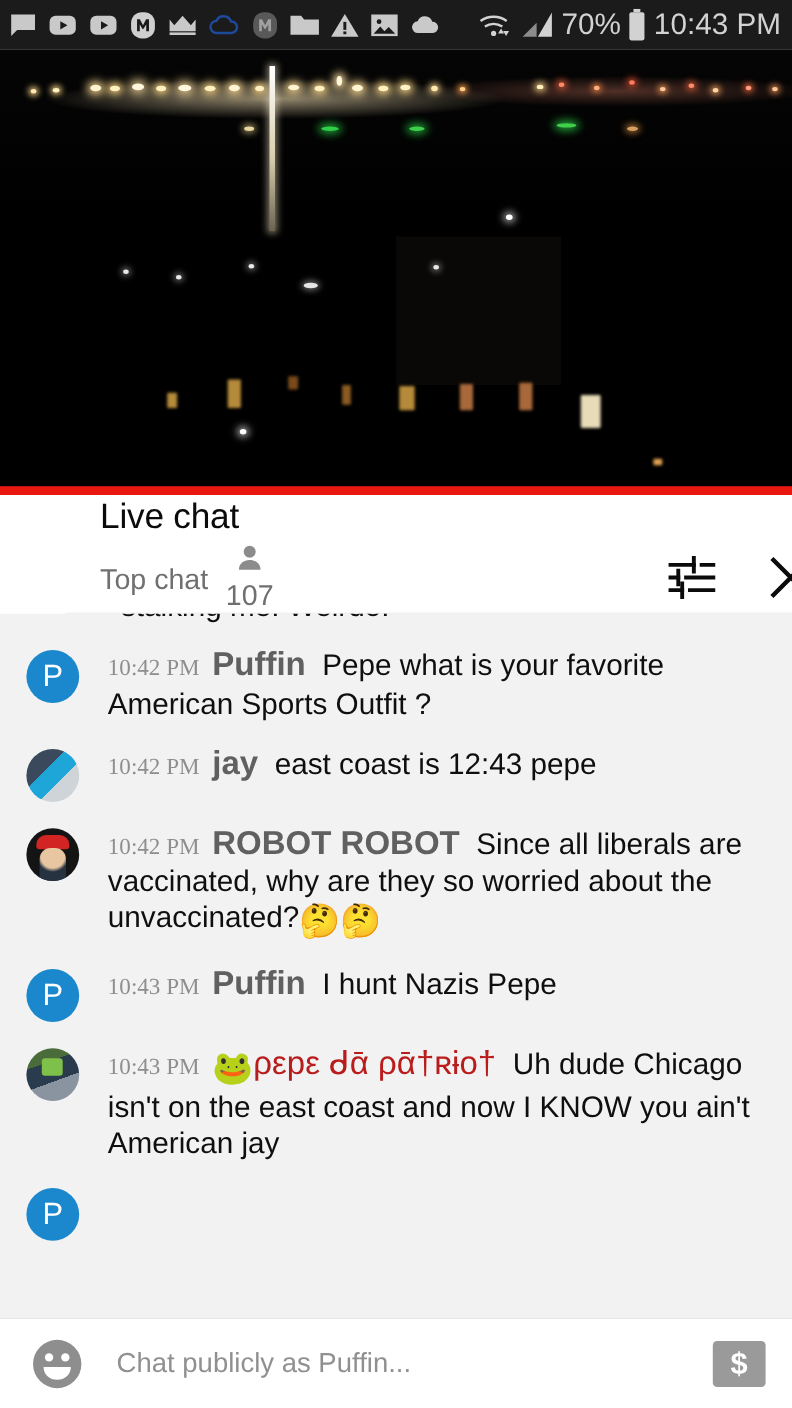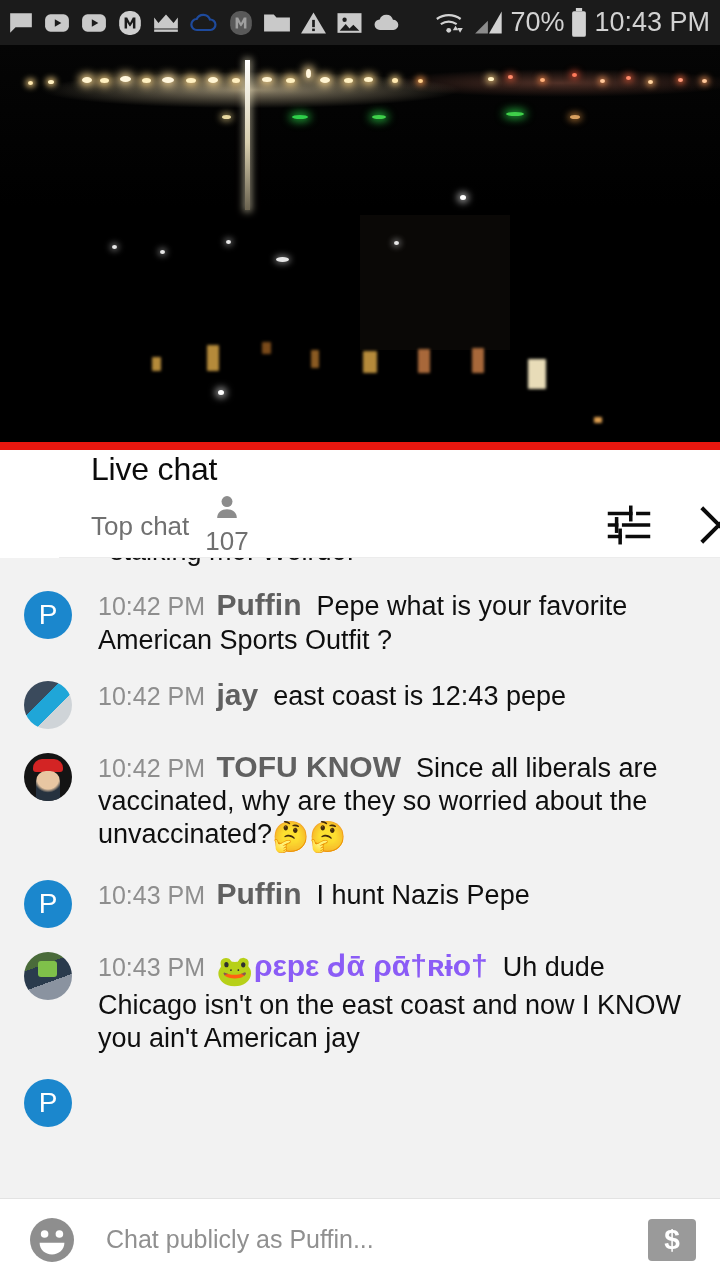--- a/index.html
+++ b/index.html
@@ -97,23 +97,23 @@
   }
   .av.img3{ background:linear-gradient(160deg,#4a6b3a 0 30%, #2a3b4d 30% 60%, #8a93a0 60%); }
   .av.img3::before{
     content:""; position:absolute; left:14px; top:9px; width:19px; height:16px;
     background:#7fc04a; border-radius:3px;
   }
   .body{ flex:1; margin-left:26px; padding-right:14px; }
   .line{
     font-size:27px; line-height:1.22; color:#0f0f0f; word-wrap:break-word;
   }
-  .ts{ color:#8e8e8e; font-size:25px; margin-right:4px; }
+  .ts{ color:#8e8e8e; font-size:21px; margin-right:4px;font-family:Liberation Serif, serif; }
   .author{ font-weight:bold; color:#606060; font-size:30px; }
-  .author.fancy{ font-weight:bold; color:#8b5cf6; }
+  .author.fancy{ font-weight:normal; color:#b91c1c; }
   .txt{ color:#0f0f0f; }
   .emoji{ font-size:30px; vertical-align:-4px; }
   .name-emoji{ font-size:30px; vertical-align:-5px; }
   .clipped-text{
     font-size:27px; color:#0f0f0f; padding-left:86px;
   }
 
   
   .inputbar{
     position:absolute; left:0; bottom:0; width:720px; height:82px;
@@ -318,21 +318,21 @@
           &nbsp;<span class="txt">east coast is 12:43 pepe</span>
         </div>
       </div>
     </div>
 
     <div class="msg">
       <div class="av img2"></div>
       <div class="body">
         <div class="line">
           <span class="ts">10:42 PM</span>
-          <span class="author">TOFU KNOW</span>
+          <span class="author">ROBOT ROBOT</span>
           &nbsp;<span class="txt">Since all liberals are vaccinated, why are they so worried about the unvaccinated?</span><span class="emoji">🤔🤔</span>
         </div>
       </div>
     </div>
 
     <div class="msg">
       <div class="av letter">P</div>
       <div class="body">
         <div class="line">
           <span class="ts">10:43 PM</span>

